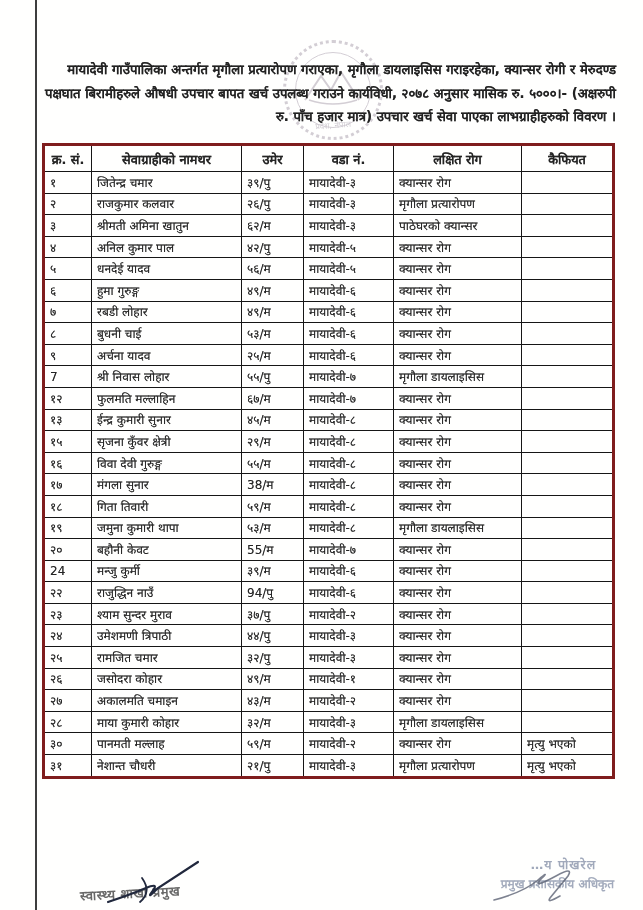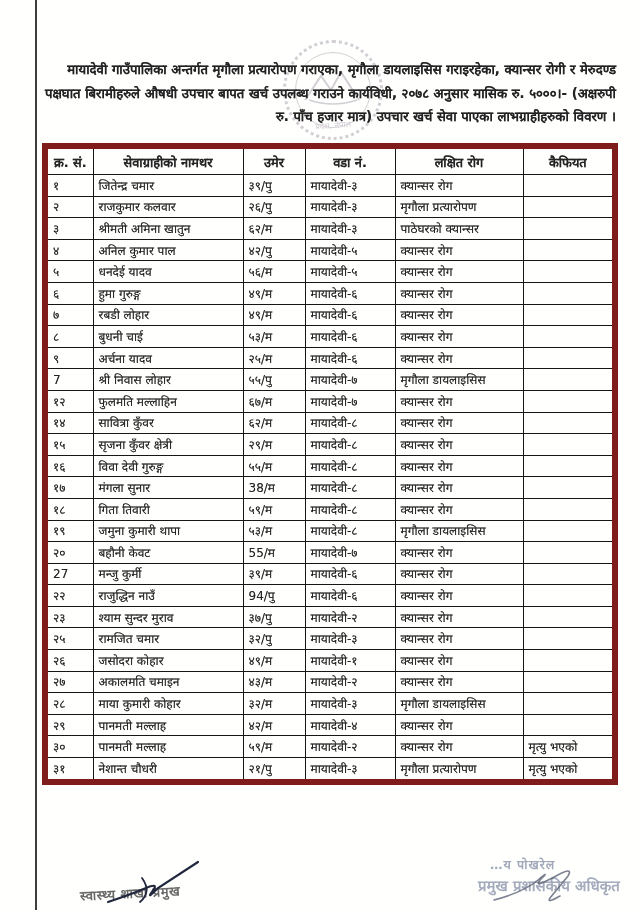--- a/index.html
+++ b/index.html
@@ -52,41 +52,41 @@
     border:1.5px solid #161616;
     padding:0 5px;
     font-size:12px;color:#242424;
     text-shadow:0 0 .4px rgba(0,0,0,.4);
     overflow:hidden;white-space:nowrap;
   }
   table.roster th{
     height:25px;font-size:12.8px;font-weight:700;text-align:center;
   }
   table.roster td{height:20.6px;text-align:left;}
-  table.roster{border:6px solid #7f1d1d;}
+  table.roster{border:3px solid #7f1d1d;}
   
   .footer-left{
     position:absolute;left:72px;top:872px;width:210px;height:36px;z-index:3;
   }
   .footer-left .stamp-text{
     position:absolute;left:8px;top:12px;
     font-size:13px;color:#4e4e4e;font-weight:600;
     transform:rotate(-3deg);letter-spacing:.5px;
     opacity:.85;
   }
   .footer-left svg{position:absolute;left:30px;top:-14px;}
   .footer-right{
-    position:absolute;left:472px;top:856px;width:165px;height:52px;z-index:3;
+    position:absolute;left:472px;top:856px;width:165px;height:52px;z-index:3;text-align:center;
   }
   .footer-right .stamp-name{
     font-size:12.5px;color:#97a0b4;font-weight:700;letter-spacing:1px;
     opacity:.9;margin:0 0 1px 18px;
   }
   .footer-right .stamp-title{
-    font-size:15px;color:#9aa3b6;font-weight:600;margin:2px 0 4px 6px;
+    font-size:12px;color:#9aa3b6;font-weight:600;margin:2px 0 4px 6px;
     opacity:.9;
   }
   .footer-right svg{position:absolute;left:18px;top:6px;}
 </style>
 </head>
 <body>
 
 <div class="page">
 
   <div class="scan-edge"></div>
@@ -205,23 +205,23 @@
         </tr>
         <tr>
           <td>१२</td>
           <td>फुलमति मल्लाहिन</td>
           <td>६७/म</td>
           <td>मायादेवी-७</td>
           <td>क्यान्सर रोग</td>
           <td></td>
         </tr>
         <tr>
-          <td>१४</td>
-          <td>सावित्रा कुँवर</td>
-          <td>६२/म</td>
+          <td>१३</td>
+          <td>ईन्द्र कुमारी सुनार</td>
+          <td>४५/म</td>
           <td>मायादेवी-८</td>
           <td>क्यान्सर रोग</td>
           <td></td>
         </tr>
         <tr>
           <td>१५</td>
           <td>सृजना कुँवर क्षेत्री</td>
           <td>२९/म</td>
           <td>मायादेवी-८</td>
           <td>क्यान्सर रोग</td>
@@ -261,21 +261,21 @@
         </tr>
         <tr>
           <td>२०</td>
           <td>बहौनी केवट</td>
           <td>55/म</td>
           <td>मायादेवी-७</td>
           <td>क्यान्सर रोग</td>
           <td></td>
         </tr>
         <tr>
-          <td>27</td>
+          <td>24</td>
           <td>मन्जु कुर्मी</td>
           <td>३९/म</td>
           <td>मायादेवी-६</td>
           <td>क्यान्सर रोग</td>
           <td></td>
         </tr>
         <tr>
           <td>२२</td>
           <td>राजुद्धिन नाउँ</td>
           <td>94/पु</td>
@@ -285,20 +285,28 @@
         </tr>
         <tr>
           <td>२३</td>
           <td>श्याम सुन्दर मुराव</td>
           <td>३७/पु</td>
           <td>मायादेवी-२</td>
           <td>क्यान्सर रोग</td>
           <td></td>
         </tr>
         <tr>
+          <td>२४</td>
+          <td>उमेशमणी त्रिपाठी</td>
+          <td>४४/पु</td>
+          <td>मायादेवी-३</td>
+          <td>क्यान्सर रोग</td>
+          <td></td>
+        </tr>
+        <tr>
           <td>२५</td>
           <td>रामजित चमार</td>
           <td>३२/पु</td>
           <td>मायादेवी-३</td>
           <td>क्यान्सर रोग</td>
           <td></td>
         </tr>
         <tr>
           <td>२६</td>
           <td>जसोदरा कोहार</td>
@@ -314,28 +322,20 @@
           <td>मायादेवी-२</td>
           <td>क्यान्सर रोग</td>
           <td></td>
         </tr>
         <tr>
           <td>२८</td>
           <td>माया कुमारी कोहार</td>
           <td>३२/म</td>
           <td>मायादेवी-३</td>
           <td>मृगौला डायलाइसिस</td>
-          <td></td>
-        </tr>
-        <tr>
-          <td>२९</td>
-          <td>पानमती मल्लाह</td>
-          <td>४२/म</td>
-          <td>मायादेवी-४</td>
-          <td>क्यान्सर रोग</td>
           <td></td>
         </tr>
         <tr>
           <td>३०</td>
           <td>पानमती मल्लाह</td>
           <td>५९/म</td>
           <td>मायादेवी-२</td>
           <td>क्यान्सर रोग</td>
           <td>मृत्यु भएको</td>
         </tr>

